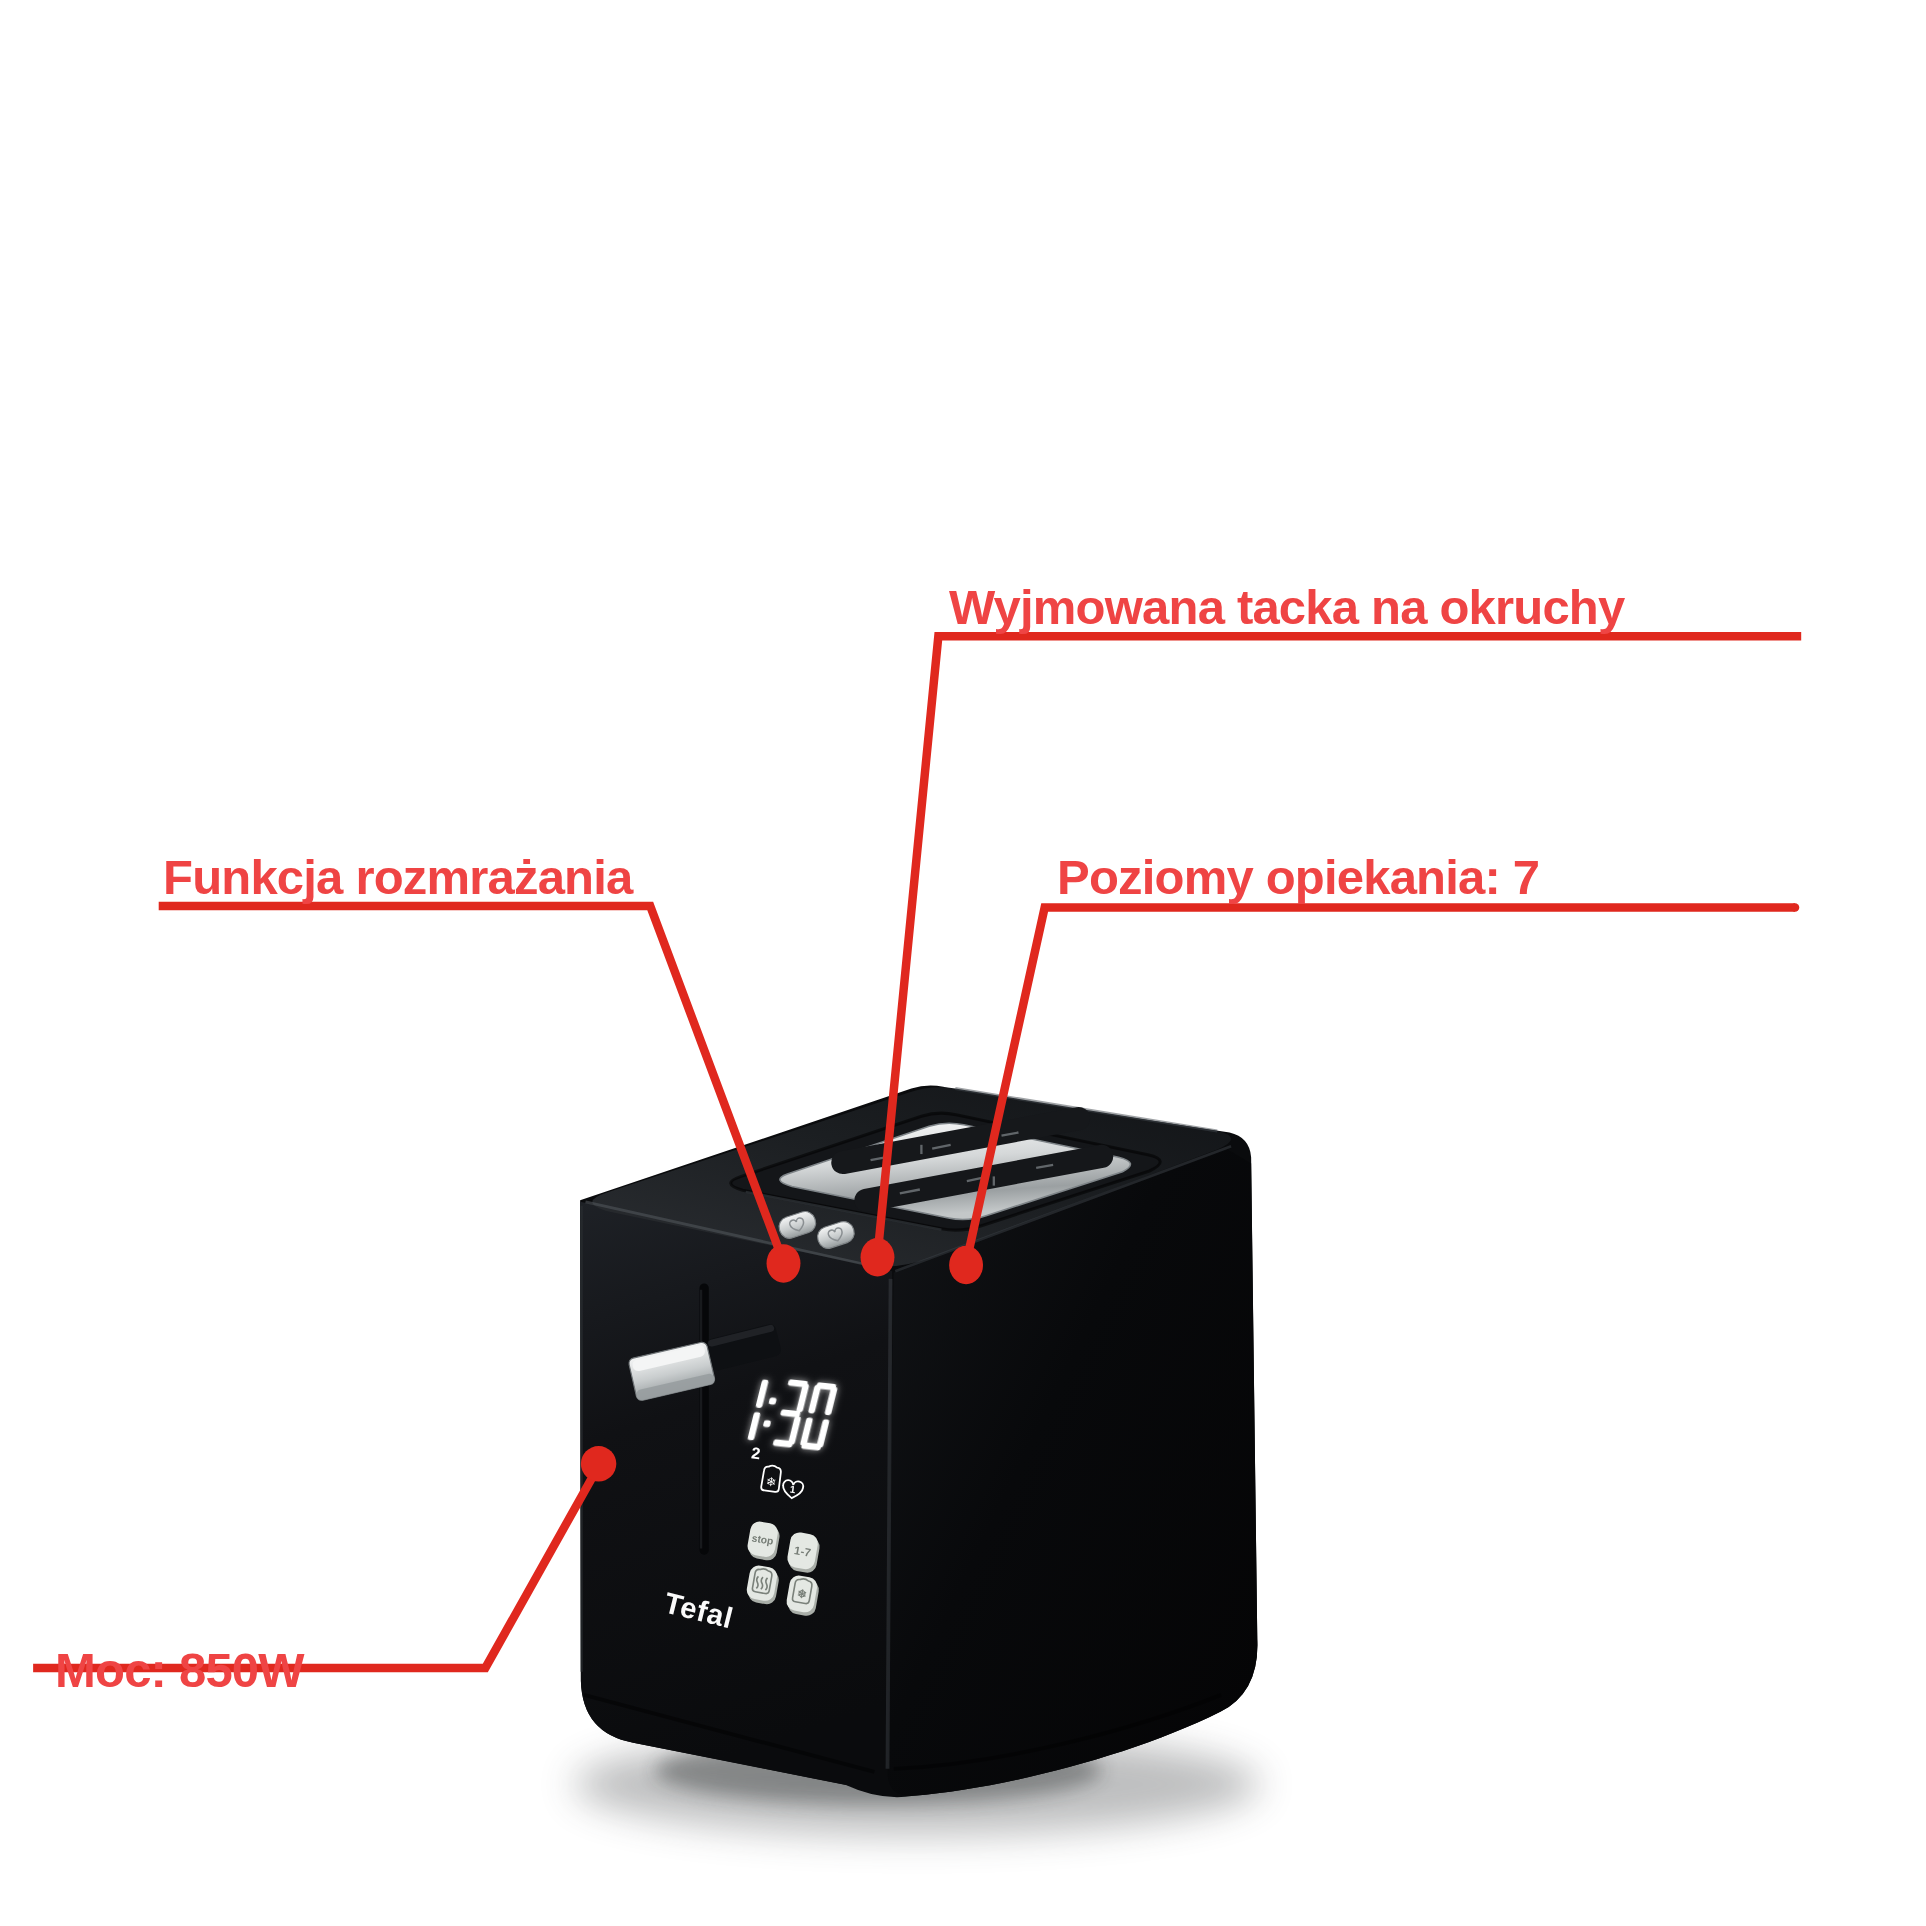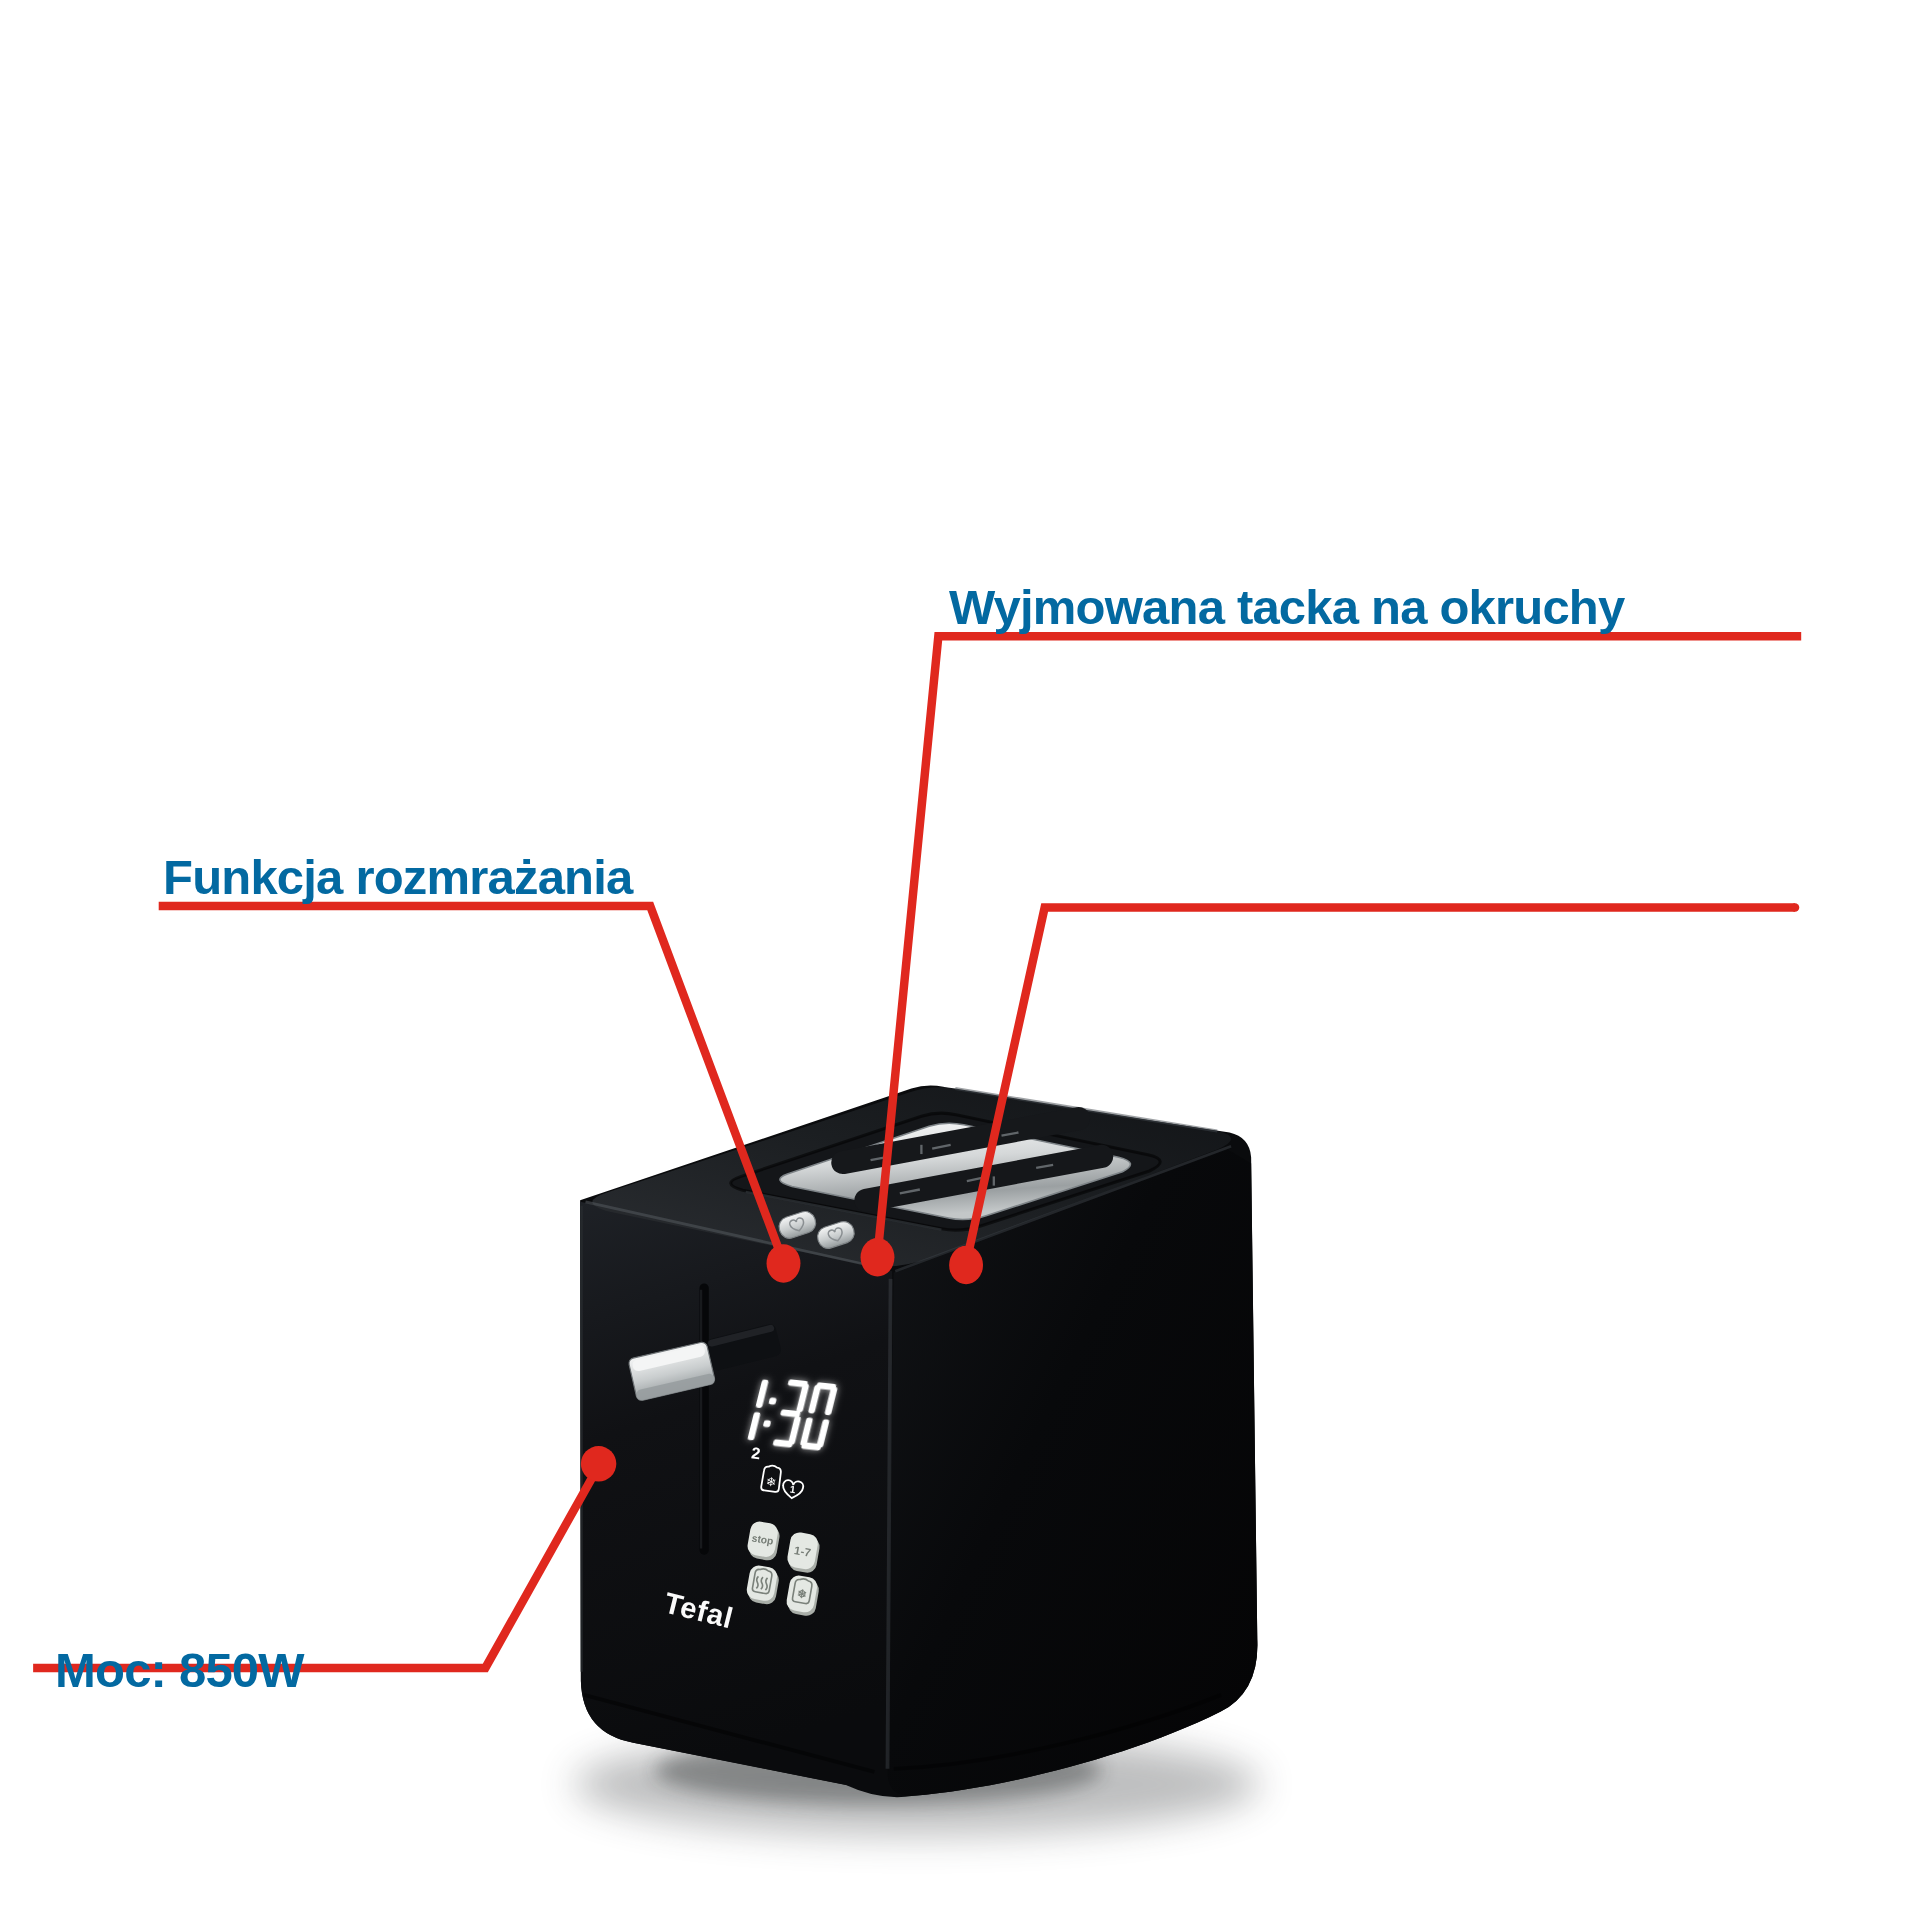--- a/index.html
+++ b/index.html
@@ -3,21 +3,21 @@
 <meta charset="utf-8">
 <style>
   html,body{margin:0;padding:0;background:#fff;}
   #stage{
     position:relative;width:1926px;height:1926px;background:#ffffff;
     overflow:hidden;font-family:"Liberation Sans",sans-serif;
   }
   #art{position:absolute;left:0;top:0;}
   .label{
     position:absolute;font:700 49px/1 "Liberation Sans",sans-serif;
-    letter-spacing:-0.8px;color:#0369a1;white-space:nowrap;
+    letter-spacing:-0.8px;color:#ef4444;white-space:nowrap;
   }
   #label-crumb{left:949px;top:583px;}
   #label-defrost{left:163px;top:853px;}
   #label-browning{left:1057px;top:853px;}
   #label-power{left:55px;top:1646px;}
   .glow{filter:drop-shadow(0 0 5px rgba(255,255,255,0.6));}
   svg text{font-family:"Liberation Sans",sans-serif;}
 </style>
 </head>
 <body>
@@ -205,15 +205,16 @@
       <circle cx="2330" cy="1178" r="5.5"></circle>
       <ellipse cx="1017" cy="1640" rx="22" ry="25"></ellipse>
       <ellipse cx="1139" cy="1632" rx="22" ry="25"></ellipse>
       <ellipse cx="1254" cy="1642" rx="22" ry="25"></ellipse>
       <circle cx="777" cy="1900" r="23"></circle>
     </g>
   </svg>
 
   <div class="label" id="label-crumb">Wyjmowana tacka na okruchy</div>
   <div class="label" id="label-defrost">Funkcja rozmrażania</div>
+  <div class="label" id="label-browning">Poziomy opiekania: 7</div>
   <div class="label" id="label-power">Moc: 850W</div>
 </div>
 
 
 </body></html>

